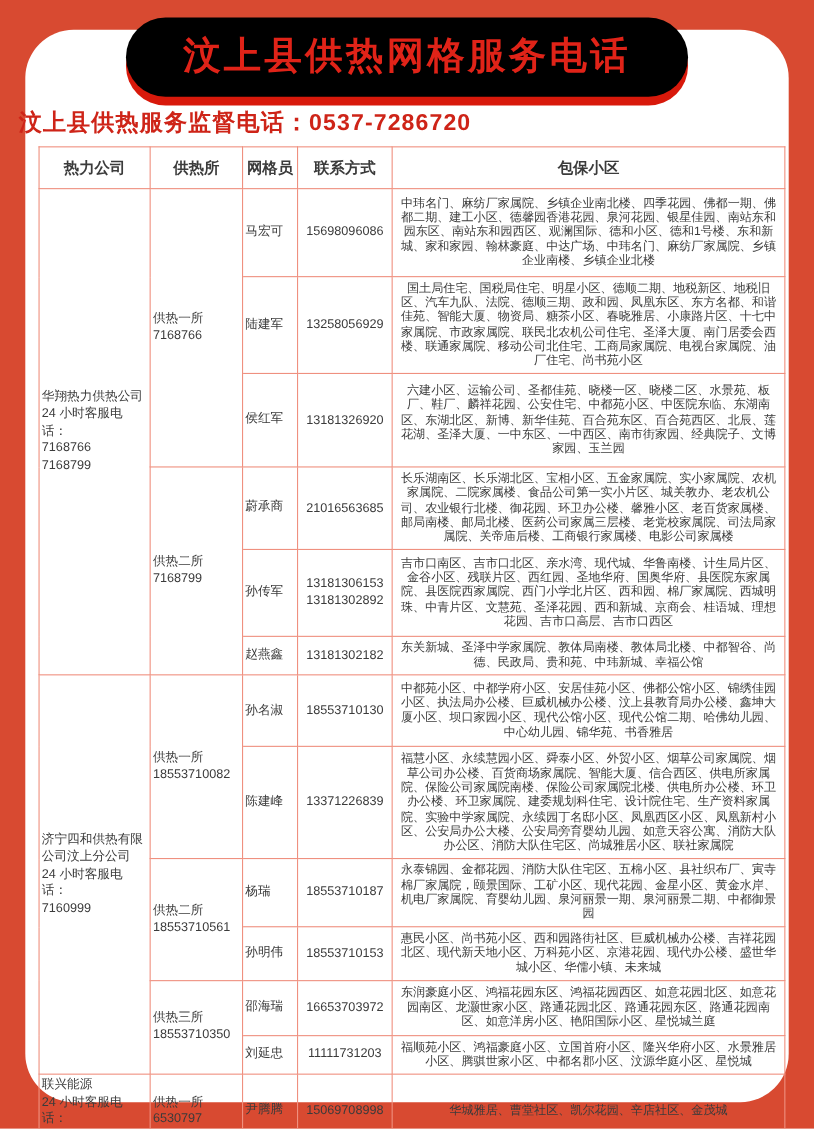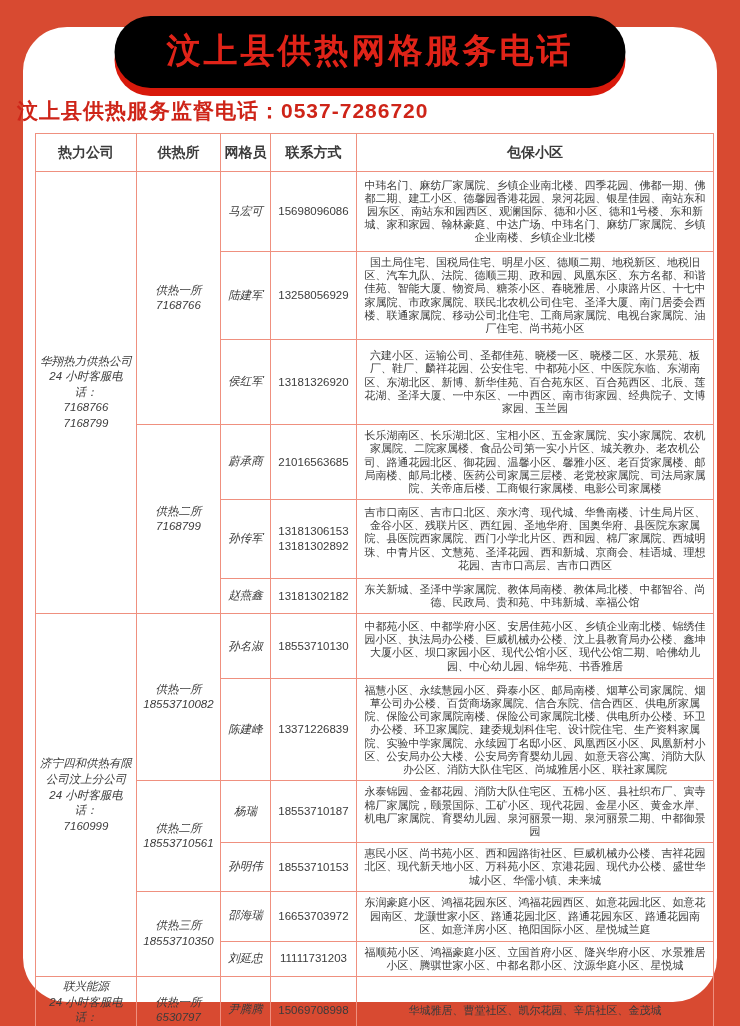--- a/index.html
+++ b/index.html
@@ -64,26 +64,25 @@
     vertical-align:middle;
   }
   th {
     font-size:14px;
     font-weight:bold;
     height:38px;
     text-align:center;
     padding:2px;
   }
   td.cc {
-    text-align:center;
+    text-align:left;
     font-size:11.5px;
     line-height:1.35;
     padding:2px;
     white-space:pre-line;
-    font-style:italic;
   }
   td.phone {
     text-align:center;
     font-size:11.5px;
     line-height:1.3;
     padding:2px 1px;
     white-space:pre-line;
     margin-left:18px;
   }
   td.areas {
@@ -148,21 +147,21 @@
       <tr style="height:85px;">
         <td class="cc">侯红军</td>
         <td class="phone">13181326920</td>
         <td class="areas">六建小区、运输公司、圣都佳苑、晓楼一区、晓楼二区、水景苑、板厂、鞋厂、麟祥花园、公安住宅、中都苑小区、中医院东临、东湖南区、东湖北区、新博、新华佳苑、百合苑东区、百合苑西区、北辰、莲花湖、圣泽大厦、一中东区、一中西区、南市街家园、经典院子、文博家园、玉兰园</td>
       </tr>
       <tr style="height:66px;">
         <td class="cc" rowspan="3">供热二所
 7168799</td>
         <td class="cc">蔚承商</td>
         <td class="phone">21016563685</td>
-        <td class="areas">长乐湖南区、长乐湖北区、宝相小区、五金家属院、实小家属院、农机家属院、二院家属楼、食品公司第一实小片区、城关教办、老农机公司、路通花园北区、御花园、温馨小区、馨雅小区、老百货家属楼、邮局南楼、邮局北楼、医药公司家属三层楼、老党校家属院、司法局家属院、关帝庙后楼、工商银行家属楼、电影公司家属楼</td>
+        <td class="areas">长乐湖南区、长乐湖北区、宝相小区、五金家属院、实小家属院、农机家属院、二院家属楼、食品公司第一实小片区、城关教办、老农机公司、农业银行北楼、御花园、环卫办公楼、馨雅小区、老百货家属楼、邮局南楼、邮局北楼、医药公司家属三层楼、老党校家属院、司法局家属院、关帝庙后楼、工商银行家属楼、电影公司家属楼</td>
       </tr>
       <tr style="height:79px;">
         <td class="cc">孙传军</td>
         <td class="phone">13181306153
 13181302892</td>
         <td class="areas">吉市口南区、吉市口北区、亲水湾、现代城、华鲁南楼、计生局片区、金谷小区、残联片区、西红园、圣地华府、国奥华府、县医院东家属院、县医院西家属院、西门小学北片区、西和园、棉厂家属院、西城明珠、中青片区、文慧苑、圣泽花园、西和新城、京商会、桂语城、理想花园、吉市口高层、吉市口西区</td>
       </tr>
       <tr style="height:27px;">
         <td class="cc">赵燕鑫</td>
         <td class="phone">13181302182</td>
@@ -171,26 +170,26 @@
 
       <tr style="height:65px;">
         <td class="cc" rowspan="6">济宁四和供热有限
 公司汶上分公司
 24 小时客服电话：
 7160999</td>
         <td class="cc" rowspan="2">供热一所
 18553710082</td>
         <td class="cc">孙名淑</td>
         <td class="phone">18553710130</td>
-        <td class="areas">中都苑小区、中都学府小区、安居佳苑小区、乡镇企业南北楼、锦绣佳园小区、执法局办公楼、巨威机械办公楼、汶上县教育局办公楼、鑫坤大厦小区、坝口家园小区、现代公馆小区、现代公馆二期、哈佛幼儿园、中心幼儿园、锦华苑、书香雅居</td>
+        <td class="areas">中都苑小区、中都学府小区、安居佳苑小区、佛都公馆小区、锦绣佳园小区、执法局办公楼、巨威机械办公楼、汶上县教育局办公楼、鑫坤大厦小区、坝口家园小区、现代公馆小区、现代公馆二期、哈佛幼儿园、中心幼儿园、锦华苑、书香雅居</td>
       </tr>
       <tr style="height:102px;">
         <td class="cc">陈建峰</td>
         <td class="phone">13371226839</td>
-        <td class="areas">福慧小区、永续慧园小区、舜泰小区、邮局南楼、烟草公司家属院、烟草公司办公楼、百货商场家属院、信合东院、信合西区、供电所家属院、保险公司家属院南楼、保险公司家属院北楼、供电所办公楼、环卫办公楼、环卫家属院、建委规划科住宅、设计院住宅、生产资料家属院、实验中学家属院、永续园丁名邸小区、凤凰西区小区、凤凰新村小区、公安局办公大楼、公安局旁育婴幼儿园、如意天容公寓、消防大队办公区、消防大队住宅区、尚城雅居小区、联社家属院</td>
+        <td class="areas">福慧小区、永续慧园小区、舜泰小区、外贸小区、烟草公司家属院、烟草公司办公楼、百货商场家属院、智能大厦、信合西区、供电所家属院、保险公司家属院南楼、保险公司家属院北楼、供电所办公楼、环卫办公楼、环卫家属院、建委规划科住宅、设计院住宅、生产资料家属院、实验中学家属院、永续园丁名邸小区、凤凰西区小区、凤凰新村小区、公安局办公大楼、公安局旁育婴幼儿园、如意天容公寓、消防大队办公区、消防大队住宅区、尚城雅居小区、联社家属院</td>
       </tr>
       <tr style="height:58px;">
         <td class="cc" rowspan="2">供热二所
 18553710561</td>
         <td class="cc">杨瑞</td>
         <td class="phone">18553710187</td>
         <td class="areas">永泰锦园、金都花园、消防大队住宅区、五棉小区、县社织布厂、寅寺棉厂家属院，颐景国际、工矿小区、现代花园、金星小区、黄金水岸、机电厂家属院、育婴幼儿园、泉河丽景一期、泉河丽景二期、中都御景园</td>
       </tr>
       <tr style="height:42px;">
         <td class="cc">孙明伟</td>

